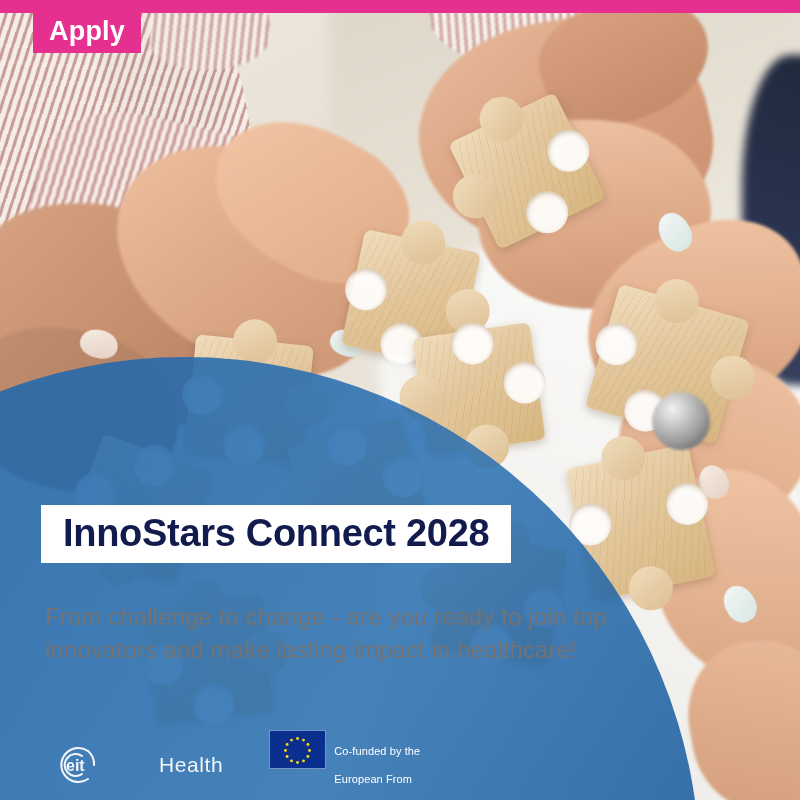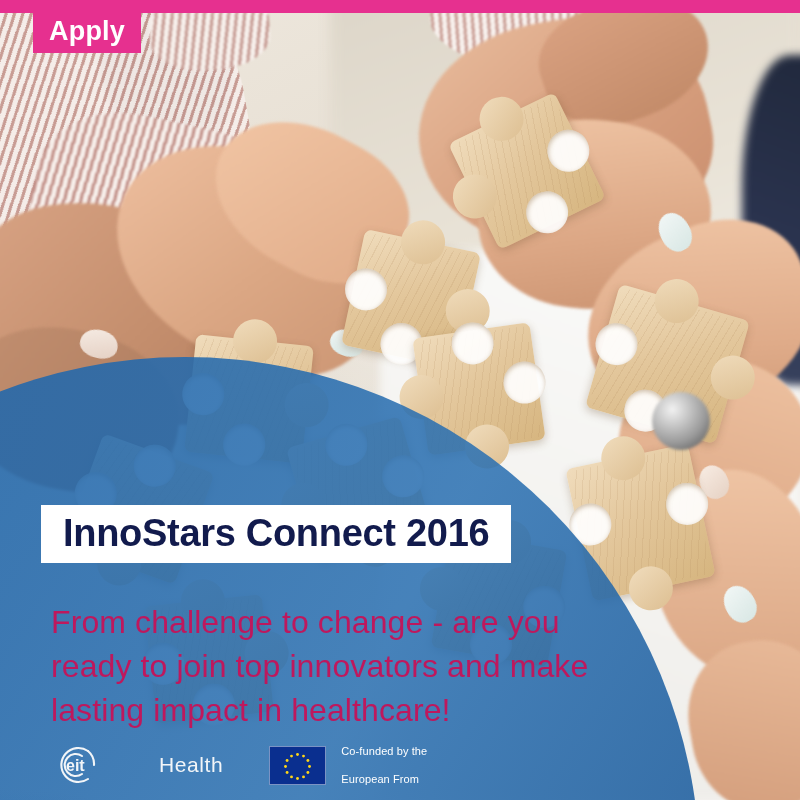--- a/index.html
+++ b/index.html
@@ -233,24 +233,24 @@
     color: #121b4d;
     font-size: 38px;
     font-weight: bold;
     letter-spacing: -0.3px;
     line-height: 1.0;
     white-space: nowrap;
   }
 
   .subtitle {
     position: absolute;
-    left: 51px; top: 600px;
+    left: 45px; top: 600px;
     width: 580px;
-    color: #be185d;
-    font-size: 32px;
+    color: #737373;
+    font-size: 24px;
     font-weight: normal;
     line-height: 1.38;
     letter-spacing: 0.1px;
   }
 
   
   .logo-row {
     position: absolute;
     left: 44px; top: 730px;
     display: flex;
@@ -260,21 +260,21 @@
   .eit-logo { display: flex; align-items: center; gap: 9px; }
   .eit-mark { display: block; }
   .eit-word {
     color: #f2f5f8;
     font-size: 21px;
     font-weight: normal;
     letter-spacing: 0.6px;
     margin-left: 44px;
   }
 
-  .eu-logo { display: flex; align-items: center; gap: 15px; }
+  .eu-logo { display: flex; align-items: flex-start; gap: 8px; }
   .eu-flag {
     width: 55px; height: 37px;
     background: #0a2f8f;
     border: 1px solid #7b93c4;
     position: relative;
     flex: none;
   }
   .eu-text {
     color: #ffffff;
     font-size: 11px;
@@ -412,21 +412,21 @@
                 background:radial-gradient(circle at 35% 30%,#f2f2f2,#9a9a9a 60%,#4b4b4b);filter:blur(1.5px);"></div>
   </div>
 
   <div class="blue-circle"></div>
 
   <div class="top-bar"></div>
 
   <div class="apply-badge">Apply</div>
 
   <div class="title-band">
-    <div class="title-text">InnoStars Connect 2016</div>
+    <div class="title-text">InnoStars Connect 2028</div>
   </div>
 
   <div class="subtitle">From challenge to change - are you ready to join top innovators and make lasting impact in healthcare!</div>
 
   <div class="logo-row">
 
     <div class="eit-logo">
       <svg class="eit-mark" width="62" height="40" viewBox="0 0 62 40">
 
         <path d="M 44 6 A 17 17 0 1 0 44 34" fill="none" stroke="#f2f5f8" stroke-width="2.1" stroke-linecap="round"></path>

